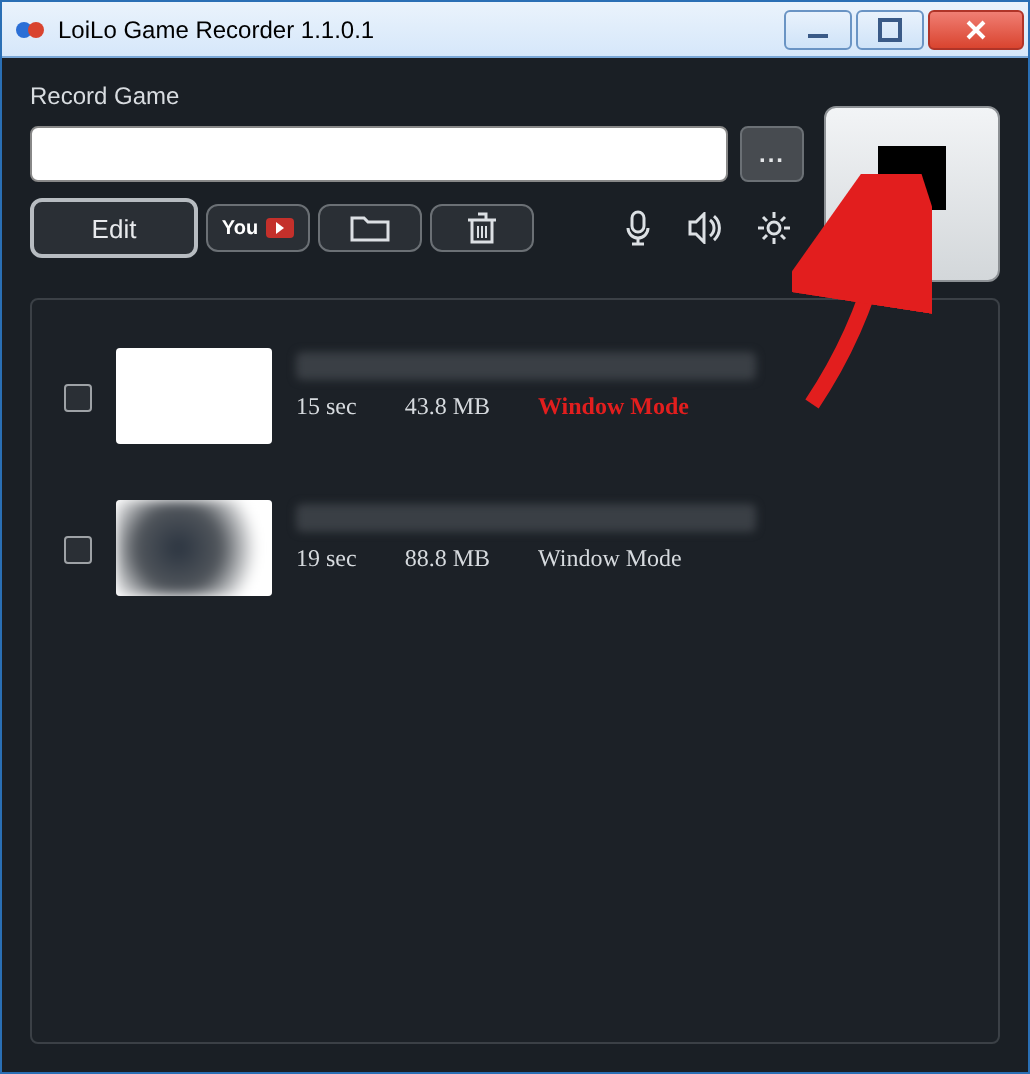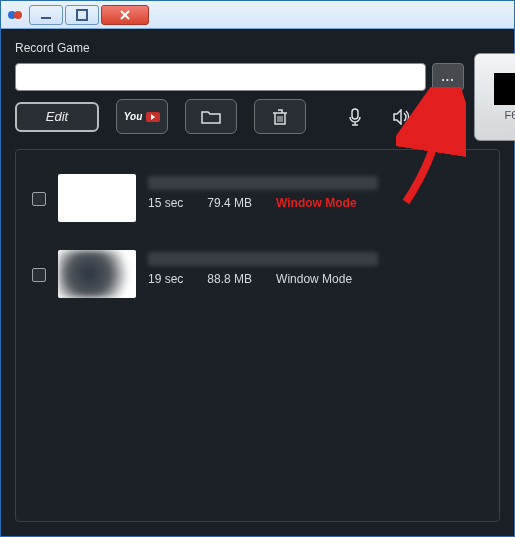--- a/index.html
+++ b/index.html
@@ -14,33 +14,33 @@
   .winbtn.close { width:48px; background:linear-gradient(#f07e73,#d9442f); border-color:#b03428;}
   .winbtn svg { display:block; }
   
   .body { flex:1; padding:12px 14px 14px 14px; color:#d8dce0; display:flex; flex-direction:column; gap:8px;}
   .toprow { display:flex; align-items:flex-start; gap:10px; position:relative;}
   .leftcol { flex:1; display:flex; flex-direction:column; gap:8px;}
   .label { font-size:12px; color:#d8dce0; }
   .pathrow { display:flex; align-items:center; gap:6px; }
   .pathinput { flex:1; height:28px; background:#fff; border-radius:4px; border:1px solid #888; padding:0 8px; color:#333; font-size:12px; display:flex; align-items:center;}
   .pathbtn { width:32px; height:28px; background:#474b50; border:1px solid #6b7075; border-radius:4px; color:#e4e6e8; display:flex; align-items:center; justify-content:center; cursor:pointer; font-weight:bold; letter-spacing:1px;}
-  .controls { display:flex; align-items:center; gap:17px;font-style:italic; }
+  .controls { display:flex; align-items:center; gap:4px; }
   .editbtn { width:84px; height:30px; border:2px solid #b7bcc1; border-radius:6px; background:#2a2f35; color:#e8eaed; display:flex; align-items:center; justify-content:center; font-size:13px; cursor:pointer;}
-  .iconbtn { width:52px; height:35px; border:1px solid #6b7075; border-radius:6px; background:#2a2f35; color:#dce0e4; display:flex; align-items:center; justify-content:center; cursor:pointer;}
+  .iconbtn { width:52px; height:24px; border:1px solid #6b7075; border-radius:6px; background:#2a2f35; color:#dce0e4; display:flex; align-items:center; justify-content:center; cursor:pointer;}
   .iconbtn.sm { width:30px; border:none; background:transparent;}
   .ytbadge { display:flex; align-items:center; gap:4px; padding:0 8px;}
   .ytbox { width:14px; height:10px; background:#c4302b; border-radius:2px; position:relative;}
   .ytbox::after { content:""; position:absolute; left:5px; top:2px; border-left:4px solid #fff; border-top:3px solid transparent; border-bottom:3px solid transparent;}
   .recordpanel { width:88px; height:88px; background:linear-gradient(#f2f4f6,#d3d7da); border:1px solid #8d9195; border-radius:6px; display:flex; flex-direction:column; align-items:center; justify-content:center; gap:4px; padding:19px; cursor:pointer;margin-top:12px;}
   .recordsq { width:34px; height:34px; background:#000; }
   .recordkey { font-size:11px; color:#4a4f54; }
   
   .listarea { flex:1; border:1px solid #3b4046; border-radius:4px; padding:10px 12px; overflow:auto; background:#1c2127;}
-  .row { display:flex; align-items:flex-start; gap:12px; padding:14px 4px; }
+  .row { display:flex; align-items:flex-start; gap:12px; padding:14px 4px;font-family:Liberation Serif, serif; }
   .chk { width:14px; height:14px; border:1px solid #9ea2a6; border-radius:2px; margin-top:18px; cursor:pointer; background:#2a2f35;}
   .thumb { width:78px; height:48px; background:#fff; border-radius:2px; }
   .thumb.blur { background:#fff; position:relative; overflow:hidden;}
   .thumb.blur::after { content:""; position:absolute; inset:0; background: radial-gradient(circle at 40% 50%, #2b3440 0%, #51565c 40%, #fff 75%); filter:blur(3px);}
   .meta { flex:1; display:flex; flex-direction:column; gap:6px; padding-top:2px;}
   .filename { height:14px; width:230px; background:#3a3f45; border-radius:3px; filter:blur(2px);}
   .statline { display:flex; gap:24px; font-size:12px; color:#d6dade; }
   .statline .mode { color:#d6dade;}
   .statline .mode.hot { color:#e21e1e; font-weight:bold;}
   
@@ -51,20 +51,21 @@
 
 <div class="window">
 
   <div class="titlebar">
     <span class="icon">
       <svg width="16" height="16">
           <circle cx="5" cy="8" r="4" fill="#2b6fd6"></circle>
           <circle cx="11" cy="8" r="4" fill="#d9442f"></circle>
         </svg>
     </span>
+    <span class="title">LoiLo Game Recorder 1.1.0.1</span>
     <div class="winbtns">
       <div class="winbtn">
         <svg width="12" height="12">
             <rect x="1" y="8" width="10" height="2" fill="#3a5a87"></rect>
           </svg>
       </div>
       <div class="winbtn">
         <svg width="12" height="12">
             <rect x="1" y="1" width="10" height="10" fill="none" stroke="#3a5a87" stroke-width="2"></rect>
           </svg>
@@ -141,21 +142,21 @@
     </div>
 
     <div class="listarea">
       <div class="row">
         <div class="chk"></div>
         <div class="thumb"></div>
         <div class="meta">
           <div class="filename"></div>
           <div class="statline">
             <span>15 sec</span>
-            <span>79.4 MB</span>
+            <span>43.8 MB</span>
             <span class="mode hot">Window Mode</span>
           </div>
         </div>
       </div>
       <div class="row">
         <div class="chk"></div>
         <div class="thumb blur"></div>
         <div class="meta">
           <div class="filename"></div>
           <div class="statline">

